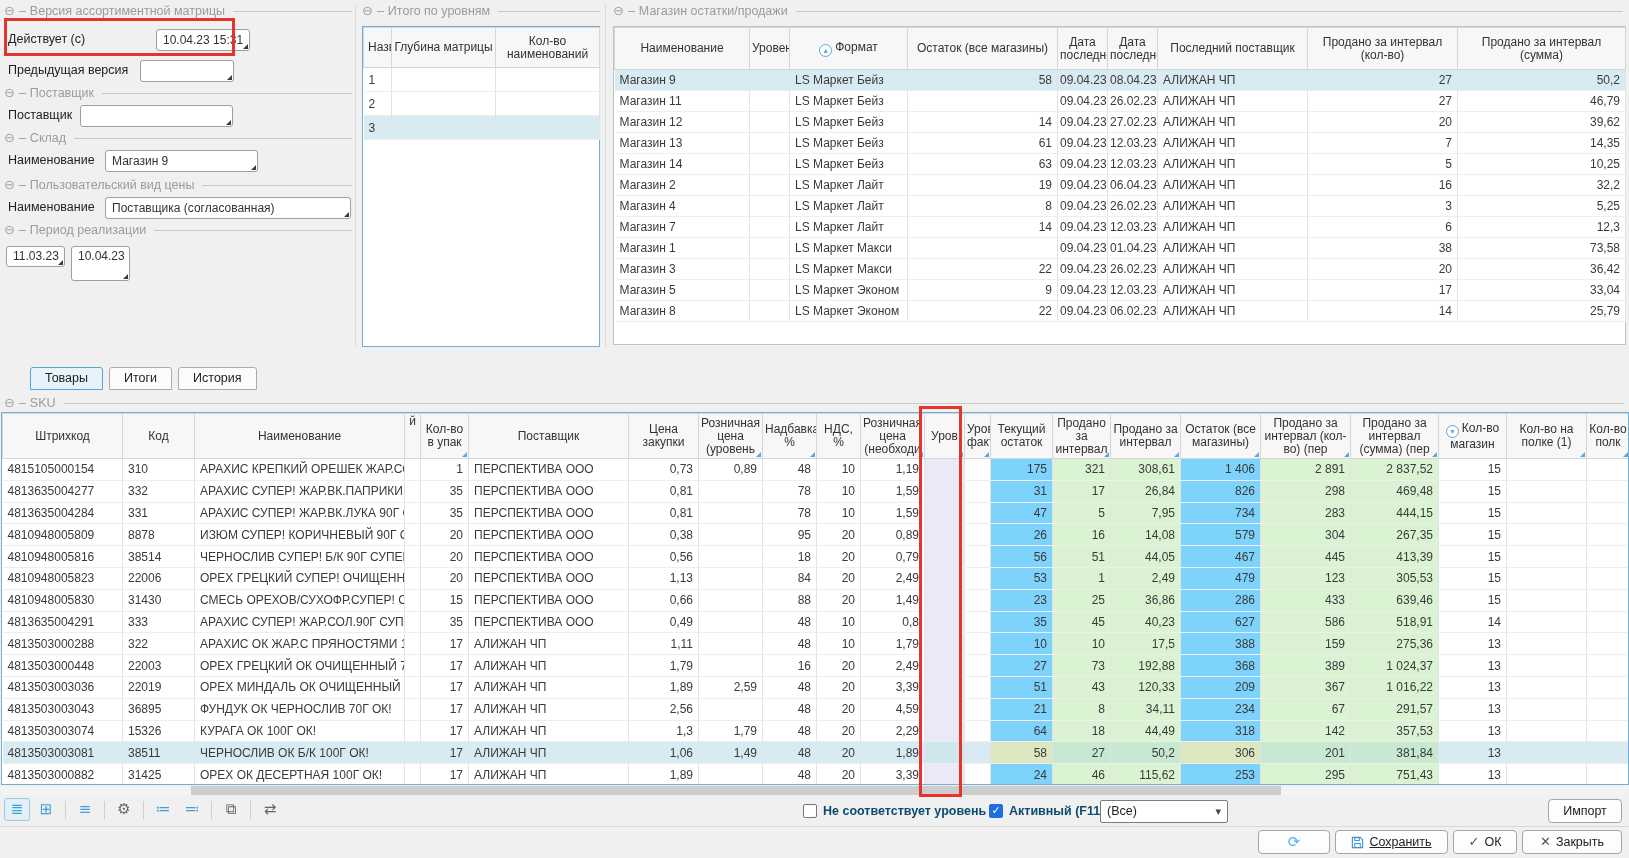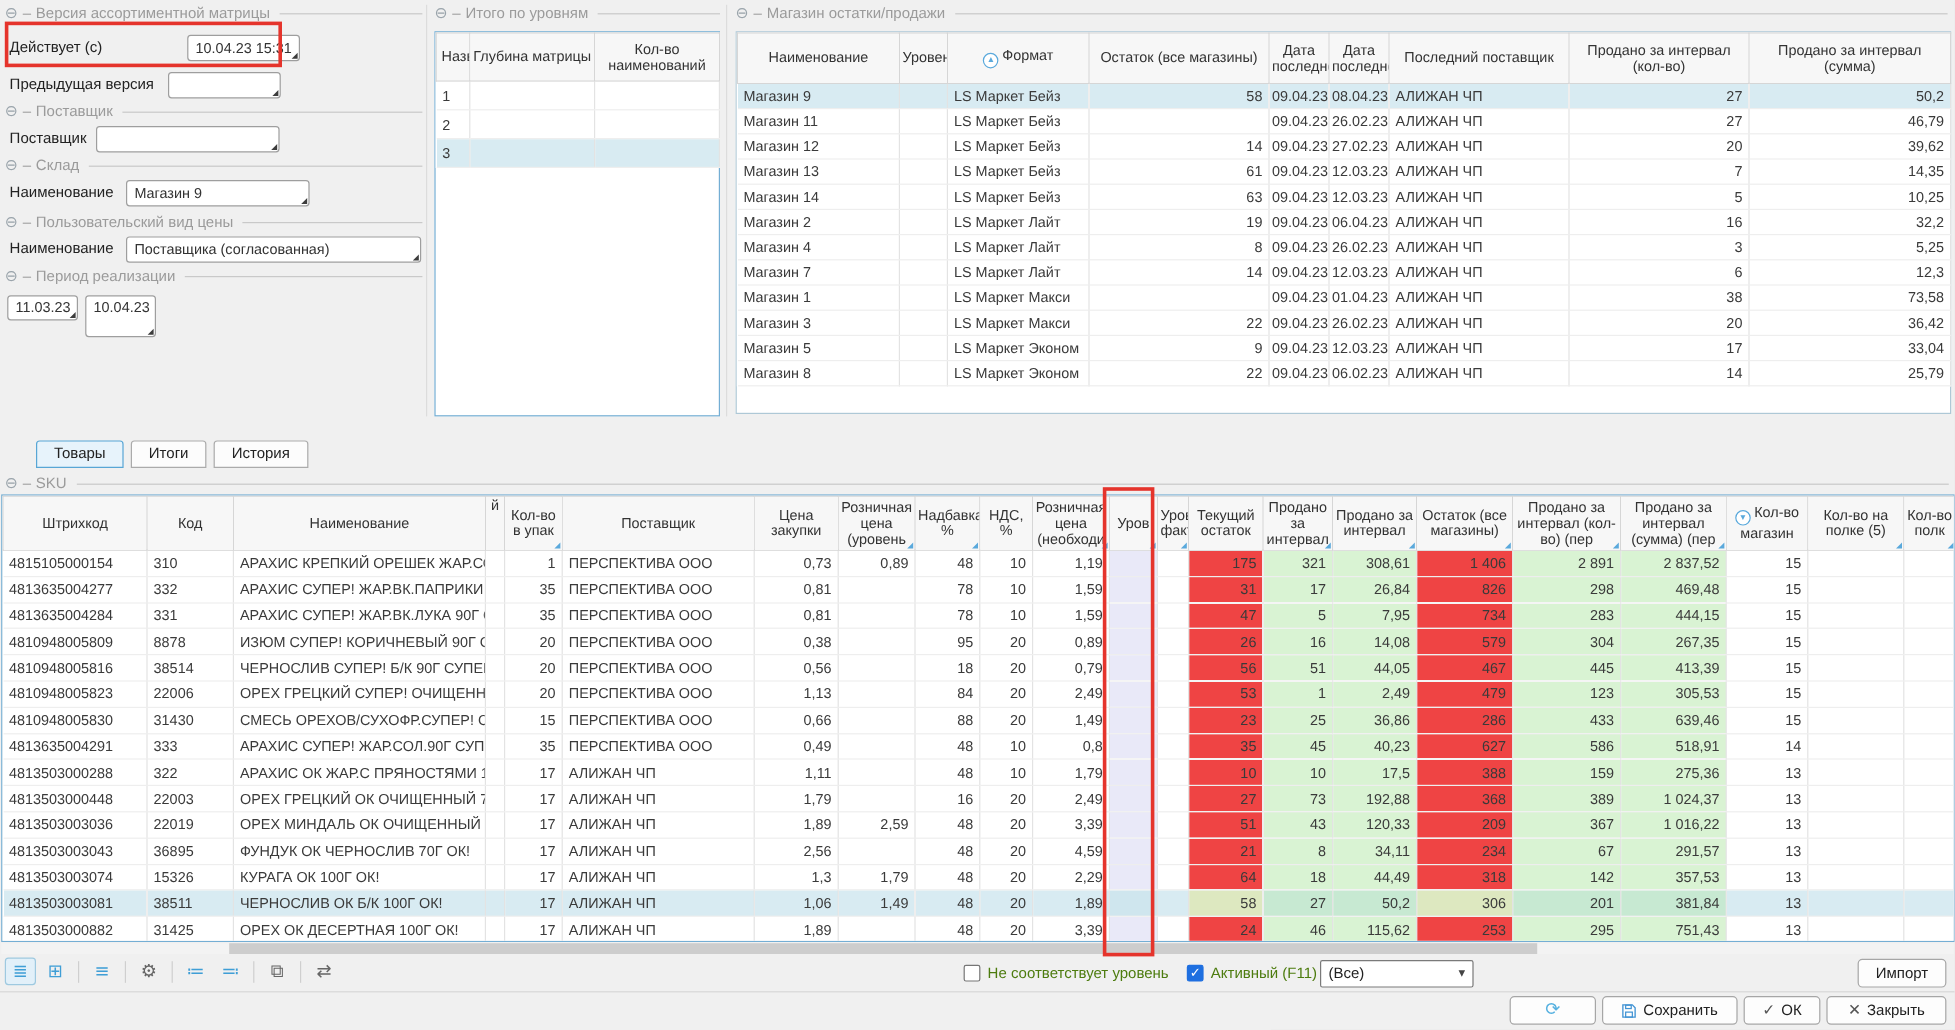--- a/index.html
+++ b/index.html
@@ -28,21 +28,21 @@
              padding:1px 2px; overflow:hidden; position:relative; }
   .grid td { border-right:1px solid #e3e3e3; border-bottom:1px solid #eeeeee; padding:0 5px;
              overflow:hidden; white-space:nowrap; vertical-align:middle; color:#3a3a3a; }
   .grid tr.selected td { background:#d8ebf2; }
   td.r { text-align:right; } td.c { text-align:left; }
   th.tri::after { content:""; position:absolute; right:1px; bottom:1px; width:0; height:0;
              border-left:5px solid transparent; border-bottom:5px solid #5aa9dc; }
   .sorticon { display:inline-block; width:13px; height:13px; border:1px solid #5aa9dc; border-radius:50%;
              color:#5aa9dc; font-size:7px; line-height:11px; text-align:center; vertical-align:-2px; margin-right:3px; background:#fff; }
   
-  td.cy { background:#ef4444; } td.cg { background:#d9f3d3; } td.cl { background:#e9e9f8; }
+  td.cy { background:#7dd3fc; } td.cg { background:#d9f3d3; } td.cl { background:#e9e9f8; }
   tr.selected td.cy { background:#dde8c0; } tr.selected td.cg { background:#c7e9d2; } tr.selected td.cl { background:#cfe6ee; }
 
   .levels-wrap  { position:absolute; left:362px; top:26px; width:238px; height:321px; background:#fff; border:1px solid #74aed4; }
   .stores-wrap  { position:absolute; left:613px; top:26px; width:1013px; height:319px; background:#fff; border:1px solid #aec8d6; }
   .sku-wrap     { position:absolute; left:1px;  top:412px; width:1628px; height:373px; background:#fff; border:1px solid #74aed4; overflow:hidden; }
   #levels-table tr { height:24px; }
   #stores-table tr { height:21px; }
   #sku-table tr { height:21.8px; }
   #levels-table th { height:40px; }
   #stores-table th { height:42px; }
@@ -65,21 +65,21 @@
   .icons { position:absolute; left:4px; top:798px; display:flex; align-items:center; gap:3px; }
   .ibtn { width:26px; height:23px; border:1px solid transparent; border-radius:3px; background:transparent;
           font-size:15px; line-height:21px; text-align:center; color:#3f9ed6; font-family:"DejaVu Sans",sans-serif; }
   .ibtn.pressed { background:#e2f0f9; border-color:#9ec9e0; }
   .ibtn.gray { color:#666; }
   .isep { width:1px; height:18px; background:#cfcfcf; margin:0 3px; }
 
   .cb { position:absolute; width:14px; height:14px; border:1px solid #767676; border-radius:2px; background:#fff; }
   .cb.checked { background:#1e6fe0; border-color:#1e6fe0; }
   .cb.checked::after { content:"✓"; position:absolute; left:1.5px; top:-1px; color:#fff; font-size:11px; }
-  .cblabel { position:absolute; font-size:12.5px; color:#4d7c0f; white-space:nowrap; }
+  .cblabel { position:absolute; font-size:12.5px; color:#0c4a6e; white-space:nowrap;font-weight:bold; }
 
   .select { position:absolute; background:#fff; border:1px solid #7a7a7a; border-radius:2px; height:23px;
             line-height:21px; padding:0 6px; font-size:12.5px; color:#222; }
   .select .chev { position:absolute; right:6px; top:0; color:#444; font-size:11px; }
 
   .btn { position:absolute; background:#fdfdfd; border:1px solid #a6a6a6; border-radius:4px; height:24px;
          font-size:12.5px; color:#222; text-align:center; line-height:22px; white-space:nowrap;
          display:flex; align-items:center; justify-content:center; gap:5px; font-family:"Liberation Sans",sans-serif; }
   .btn .g { font-size:13px; color:#555; } .btn .blue { color:#56b1e0; font-size:15px; }
   .footer-sep { position:absolute; left:0; top:826px; width:1629px; border-top:1px solid #d8d8d8; }
@@ -405,21 +405,21 @@
           <th class="tri">Розничная цена (необходи</th>
           <th class="tri">Уров</th>
           <th class="tri">Уров факт</th>
           <th>Текущий остаток</th>
           <th class="tri">Продано за интервал</th>
           <th class="tri">Продано за интервал</th>
           <th class="tri">Остаток (все магазины)</th>
           <th class="tri">Продано за интервал (кол-во) (пер</th>
           <th class="tri">Продано за интервал (сумма) (пер</th>
           <th><span class="sorticon">▼</span><span>Кол-во магазин</span></th>
-          <th class="tri">Кол-во на полке (5)</th>
+          <th class="tri">Кол-во на полке (1)</th>
           <th class="tri">Кол-во полк</th>
         </tr>
       </thead>
       <tbody>
 
       <tr>
             <td>4815105000154</td>
             <td>310</td>
             <td>АРАХИС КРЕПКИЙ ОРЕШЕК ЖАР.СО.</td>
             <td style="padding:0;"></td>
@@ -813,21 +813,21 @@
     <span>(Все)</span>
     <span class="chev">▾</span>
   </div>
   <div class="btn" style="left:1548px; top:799px; width:74px;">Импорт</div>
 
   <div class="footer-sep"></div>
 
   <div class="btn" style="left:1258px; top:830px; width:72px;">
     <span class="blue">⟳</span>
   </div>
-  <div class="btn" style="left:1335px; top:830px; width:113px;">
+  <div class="btn" style="left:1335px; top:830px; width:113px;text-decoration:underline;">
     <span style="display:inline-flex;">
       <svg width="13" height="13" viewBox="0 0 14 14">
           <path d="M1.5 1.5 h8.5 l2.5 2.5 v8.5 h-11 z" fill="none" stroke="#4193d4" stroke-width="1.2"></path>
           <rect x="4" y="8" width="6" height="4.5" fill="none" stroke="#4193d4" stroke-width="1.1"></rect>
           <rect x="4" y="1.8" width="5" height="3" fill="none" stroke="#4193d4" stroke-width="1.1"></rect>
         </svg>
     </span>
     <span>Сохранить</span>
   </div>
   <div class="btn" style="left:1453px; top:830px; width:64px;">

